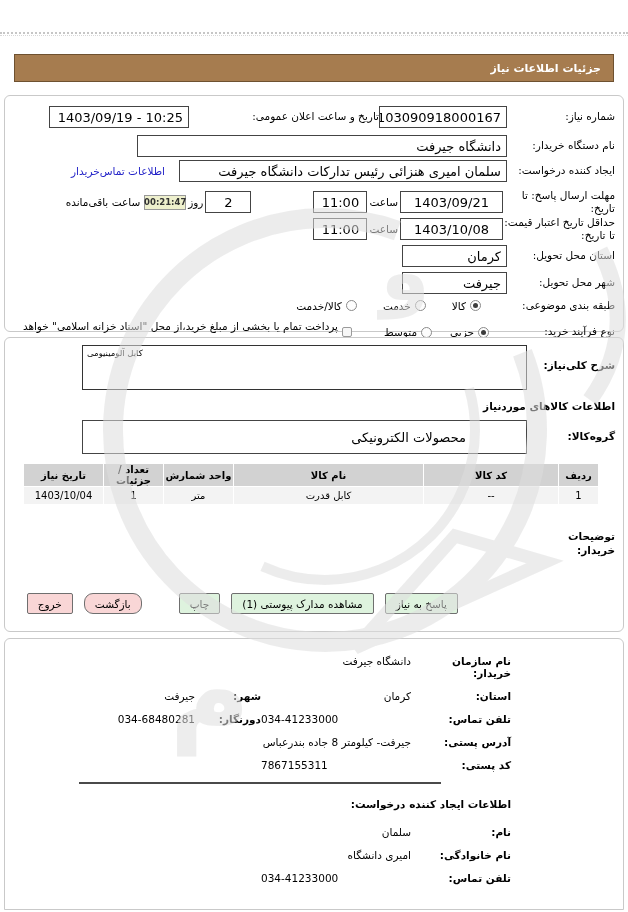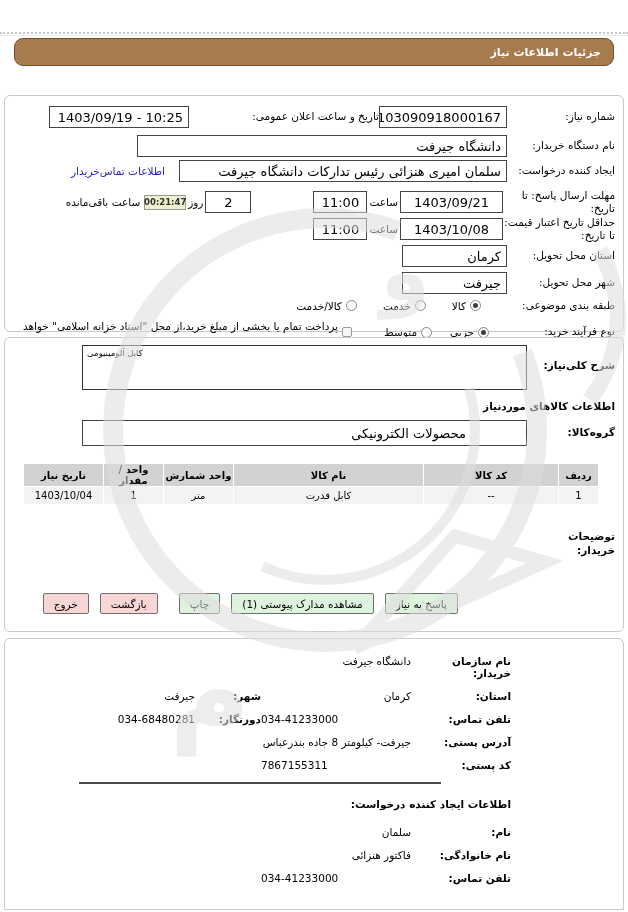--- a/index.html
+++ b/index.html
@@ -12,21 +12,21 @@
   .ltr { direction:ltr; unicode-bidi:embed; }
 
   
   .dotted-sep { position:absolute; top:32px; right:0; left:0; height:4px;
     border-top:2px dotted #c6c6c6; border-bottom:1px dotted #d8d8d8; }
 
   
   .bar { background:#A67C4F; border:1px solid #6e5130; color:#fff;
     font-weight:bold; font-size:11px; height:28px; display:flex;
     align-items:center; padding:0 12px; }
-  .bar1 { position:absolute; top:38px; right:14px; left:14px;border-radius:9px; }
+  .bar1 { position:absolute; top:54px; right:14px; left:14px; }
 
   .panel { position:absolute; right:4px; left:4px; background:#fff;
     border:1px solid #c9c9c9; border-radius:6px; }
   #panelA { top:95px; height:237px; }
   #panelB { top:337px; height:295px; }
   #panelC { top:638px; height:272px; border-radius:6px 6px 0 0; }
 
   .row { position:absolute; right:0; left:0; display:flex; align-items:center;
     padding-right:8px; }
   .lbl { font-size:10.5px; line-height:1.25; }
@@ -191,39 +191,39 @@
     <span class="lbl bold" style="width:88px; padding-top:14px;">شرح کلی‌نیاز:</span>
     <div class="textarea" style="width:445px; height:45px; font-size:8.5px; text-align:left; padding:2px 4px;">کابل آلومینیومی</div>
   </div>
 
   <div class="row" style="top:62px;">
     <span class="lbl bold">اطلاعات کالاهای موردنیاز</span>
   </div>
 
   <div class="row" style="top:82px;">
     <span class="lbl bold" style="width:88px;">گروه‌کالا:</span>
-    <div class="inp" style="width:445px; height:26px; padding-right:60px;text-align:right;">محصولات الکترونیکی</div>
+    <div class="inp" style="width:445px; height:34px; padding-right:60px;text-align:right;">محصولات الکترونیکی</div>
   </div>
 
   <table class="goods" style="position:absolute; top:125px; right:24px; width:575px;">
     <colgroup>
       <col style="width:40px">
         <col style="width:135px">
         <col style="width:190px">
       <col style="width:70px">
         <col style="width:60px">
         <col style="width:80px">
     </colgroup>
     <tbody>
         <tr>
       <th>ردیف</th>
       <th>کد کالا</th>
       <th>نام کالا</th>
       <th>واحد شمارش</th>
-      <th>واحد / مقدار</th>
+      <th>تعداد / جزئیات</th>
       <th>تاریخ نیاز</th>
     </tr>
     <tr>
       <td>1</td>
       <td>--</td>
       <td>کابل قدرت</td>
       <td>متر</td>
       <td class="ltr">1</td>
       <td class="ltr">1403/10/04</td>
     </tr>
@@ -231,21 +231,21 @@
     </table>
 
   <div class="row" style="top:166px; align-items:flex-start;">
     <span class="lbl bold" style="order:2; width:56px; padding-top:26px; line-height:1.3;">توضیحات خریدار:</span>
   </div>
 
   <div class="row" style="top:255px; padding-right:165px; gap:11px;">
     <button class="btn green">پاسخ به نیاز</button>
     <button class="btn green">مشاهده مدارک پیوستی (1)</button>
     <button class="btn green">چاپ</button>
-    <button class="btn pink" style="margin-right:10px;">بازگشت</button>
+    <button class="btn pink" style="margin-right:26px;border-radius:9px;">بازگشت</button>
     <button class="btn pink">خروج</button>
   </div>
 </div>
 
 <div class="panel" id="panelC">
 
   <div class="contact-body">
 
     <div class="c-row">
       <span class="c-lbl">نام سازمان خریدار:</span>
@@ -282,21 +282,21 @@
       <span class="bold">اطلاعات ایجاد کننده درخواست:</span>
     </div>
 
     <div class="c-row">
       <span class="c-lbl">نام:</span>
       <span class="c-val">سلمان</span>
     </div>
 
     <div class="c-row">
       <span class="c-lbl">نام خانوادگی:</span>
-      <span class="c-val">فاکتور هنزائی</span>
+      <span class="c-val">امیری دانشگاه</span>
     </div>
 
     <div class="c-row">
       <span class="c-lbl">تلفن تماس:</span>
       <span class="c-val ltr">034-41233000</span>
     </div>
 
   </div>
 </div>
 

